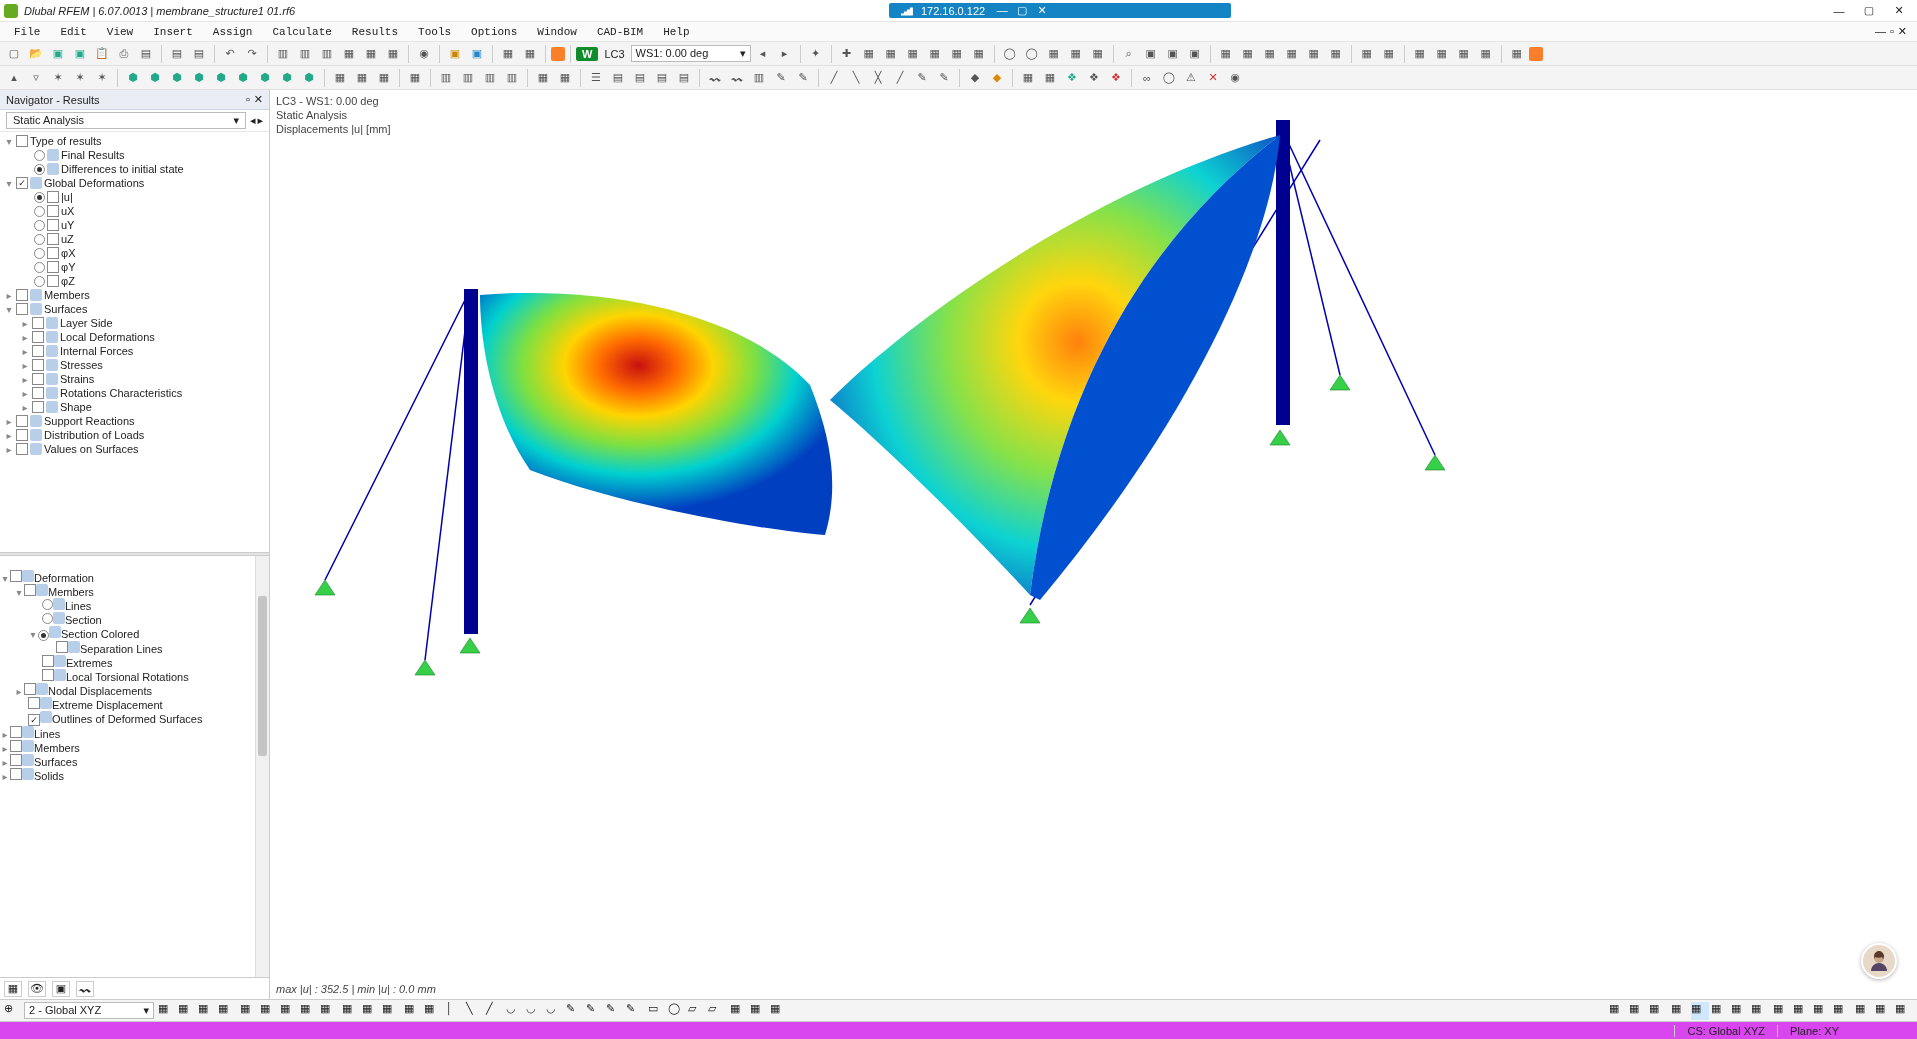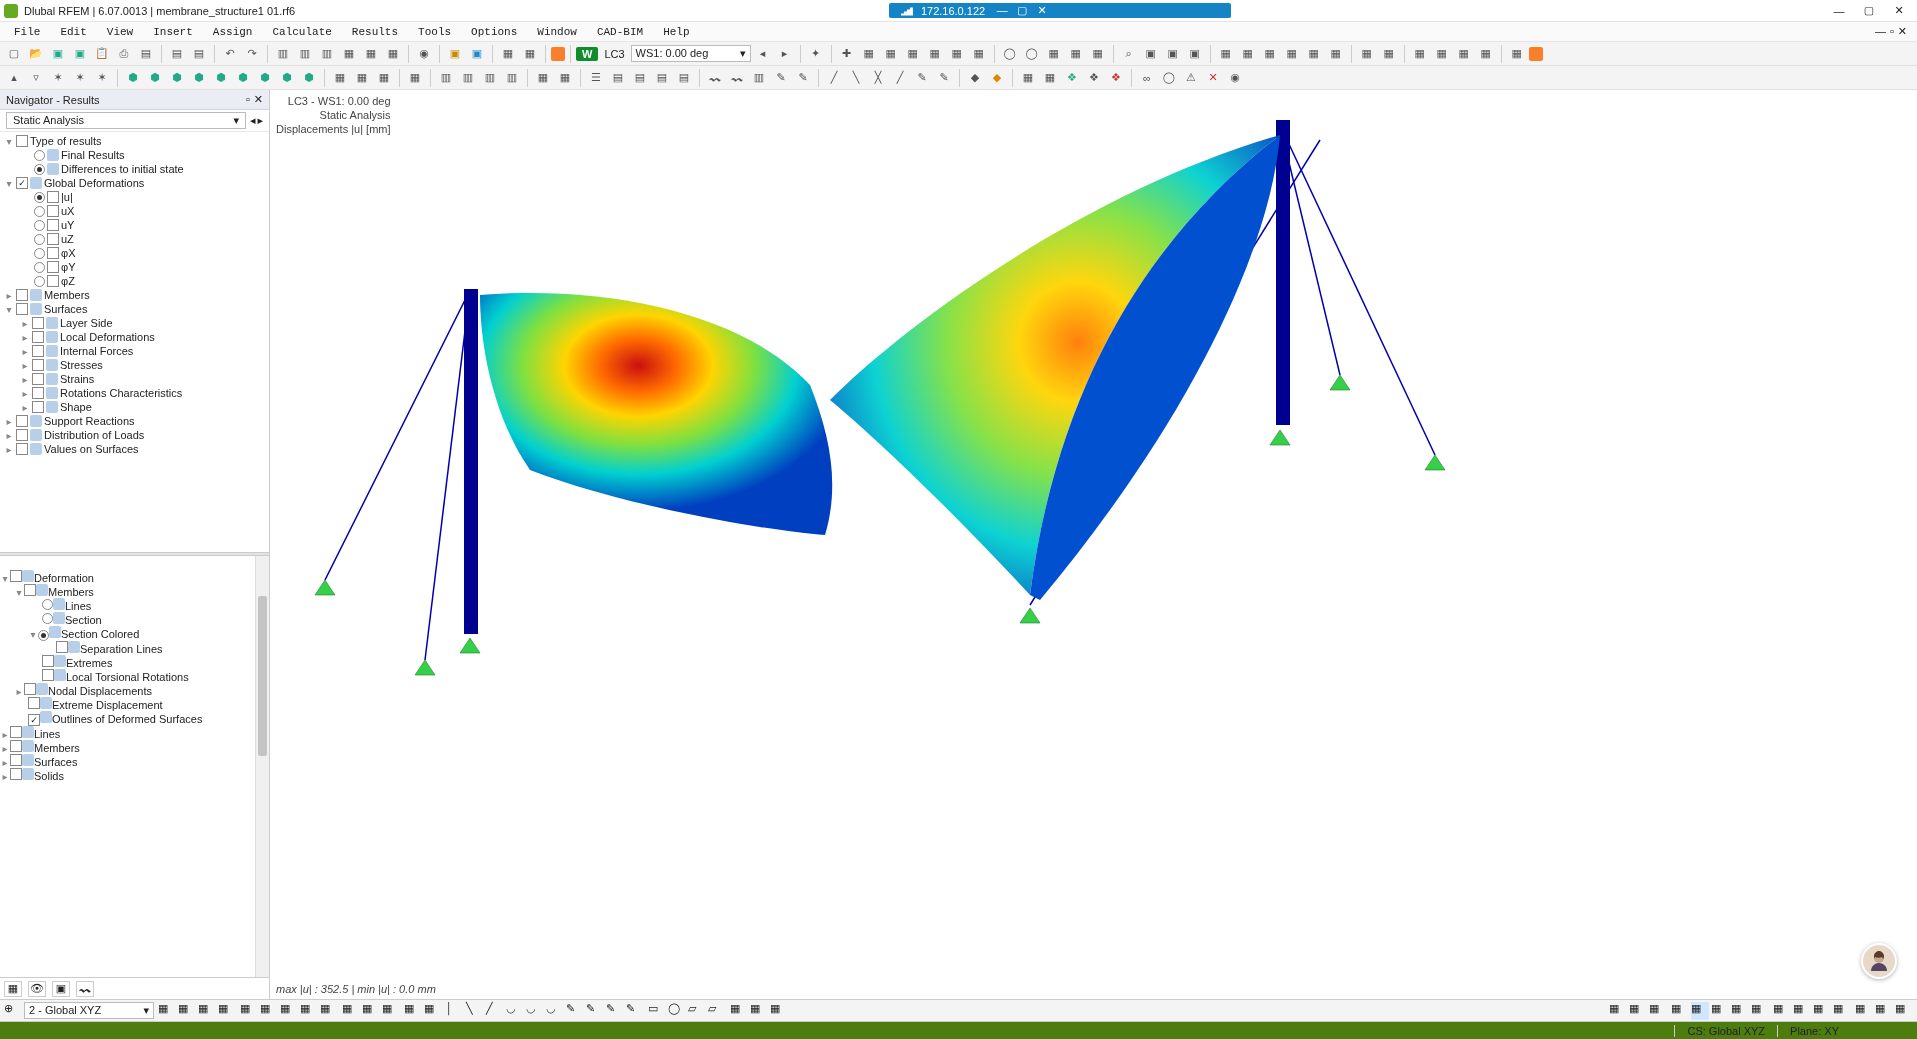--- a/index.html
+++ b/index.html
@@ -1,21 +1,21 @@
 <!DOCTYPE html>
 <html><head>
 <meta charset="utf-8">
 <style>
 * { margin: 0; padding: 0; box-sizing: border-box; font-family: "Segoe UI", Tahoma, sans-serif; font-size: 11px; }
 body { background: #fff; width: 1917px; height: 1039px; overflow: hidden; position: relative; color: #222; }
 
 
 .titlebar { height: 22px; background: #fff; display: flex; align-items: center; padding: 0 4px; border-bottom: 1px solid #e4e4e4; }
 .titlebar .app-icon { width: 14px; height: 14px; background: #6a2; border-radius: 3px; margin-right: 6px; }
-.titlebar .title { flex: 0 0 auto; }
+.titlebar .title { flex: 0 0 auto; font-style: italic; }
 .titlebar .center { flex: 1; display: flex; justify-content: center; align-items: center; gap: 4px; }
 .titlebar .center .ip-box { background: #1484c4; color: #fff; padding: 1px 180px 1px 12px; border-radius: 2px; display: flex; align-items: center; gap: 8px; }
 .titlebar .center .ip-box .sig-icon { width: 12px; height: 10px; background: linear-gradient(#fff,#fff); clip-path: polygon(0 80%, 25% 80%, 25% 60%, 50% 60%, 50% 40%, 75% 40%, 75% 20%, 100% 20%, 100% 100%, 0 100%); }
 .titlebar .winbtns { display: flex; gap: 2px; }
 .titlebar .winbtns span { width: 28px; height: 18px; display: inline-flex; align-items: center; justify-content: center; }
 .center .win-small span { width: 18px; display: inline-flex; justify-content: center; }
 
 
 .menubar { height: 20px; display: flex; align-items: center; padding: 0 6px; gap: 4px; border-bottom: 1px solid #e4e4e4; background: #fafafa; }
 .menubar .mitem { padding: 2px 8px; cursor: default; font-family: Liberation Mono, monospace; }
@@ -50,32 +50,32 @@
 .tree-split { height:4px; background:#e3e3e3; border-top:1px solid #ccc; border-bottom:1px solid #ccc;}
 .tree2 { flex:1; overflow:auto; padding:14px 0; position:relative;}
 .sb { position:absolute; right:0; top:0; bottom:0; width:14px; background:#f0f0f0; border-left:1px solid #ddd;}
 .sb .thumb { position:absolute; left:2px; right:2px; top:40px; height:160px; background:#c4c4c4; border-radius:2px;}
 
 .side-foot { height:22px; border-top:1px solid #ccc; display:flex; align-items:center; padding:0 4px; gap:6px;}
 .side-foot .ficon { width:18px; height:16px; border:1px solid #ccc; display:inline-flex; align-items:center; justify-content:center;}
 
 
 .viewport { flex:1; position:relative; background:#fff; overflow:hidden;}
-.vp-labels { position:absolute; left:6px; top:4px; line-height:14px;text-align:right; }
+.vp-labels { position:absolute; left:6px; top:4px; line-height:14px; }
 .vp-labels div { color:#444; }
 .vp-result { position:absolute; left:6px; bottom:4px; color:#444;font-style:italic;}
 
 .avatar { position:absolute; right:20px; bottom:20px; width:36px; height:36px; border-radius:50%; background:#e8d8c8; border:2px solid #fff; box-shadow:0 1px 4px rgba(0,0,0,0.3); display:flex; align-items:center; justify-content:center;}
 
 
 .statusbar { height:22px; border-top:1px solid #ccc; display:flex; align-items:center; padding:0 4px; gap:2px; background:#f4f4f4;}
 .statusbar .tbtn { width:18px; height:18px;}
 .statusbar .combo { width:130px; border:1px solid #bbb; padding:1px 4px; background:#fff; display:flex; justify-content:space-between;}
 
-.statusbar2 { height:18px; border-top:1px solid #ccc; display:flex; align-items:center; padding:0 6px; background:#4d7c0f; font-size:10px;}
+.statusbar2 { height:18px; border-top:1px solid #ccc; display:flex; align-items:center; padding:0 6px; background:#d946ef; font-size:10px;}
 .statusbar2 .spacer { flex:1;}
 .statusbar2 .cell { padding:0 12px; border-left:1px solid #ccc;}
 
 svg { display:block; }
 </style>
 </head>
 <body>
 
 <div class="titlebar">
   <span class="app-icon"></span>

